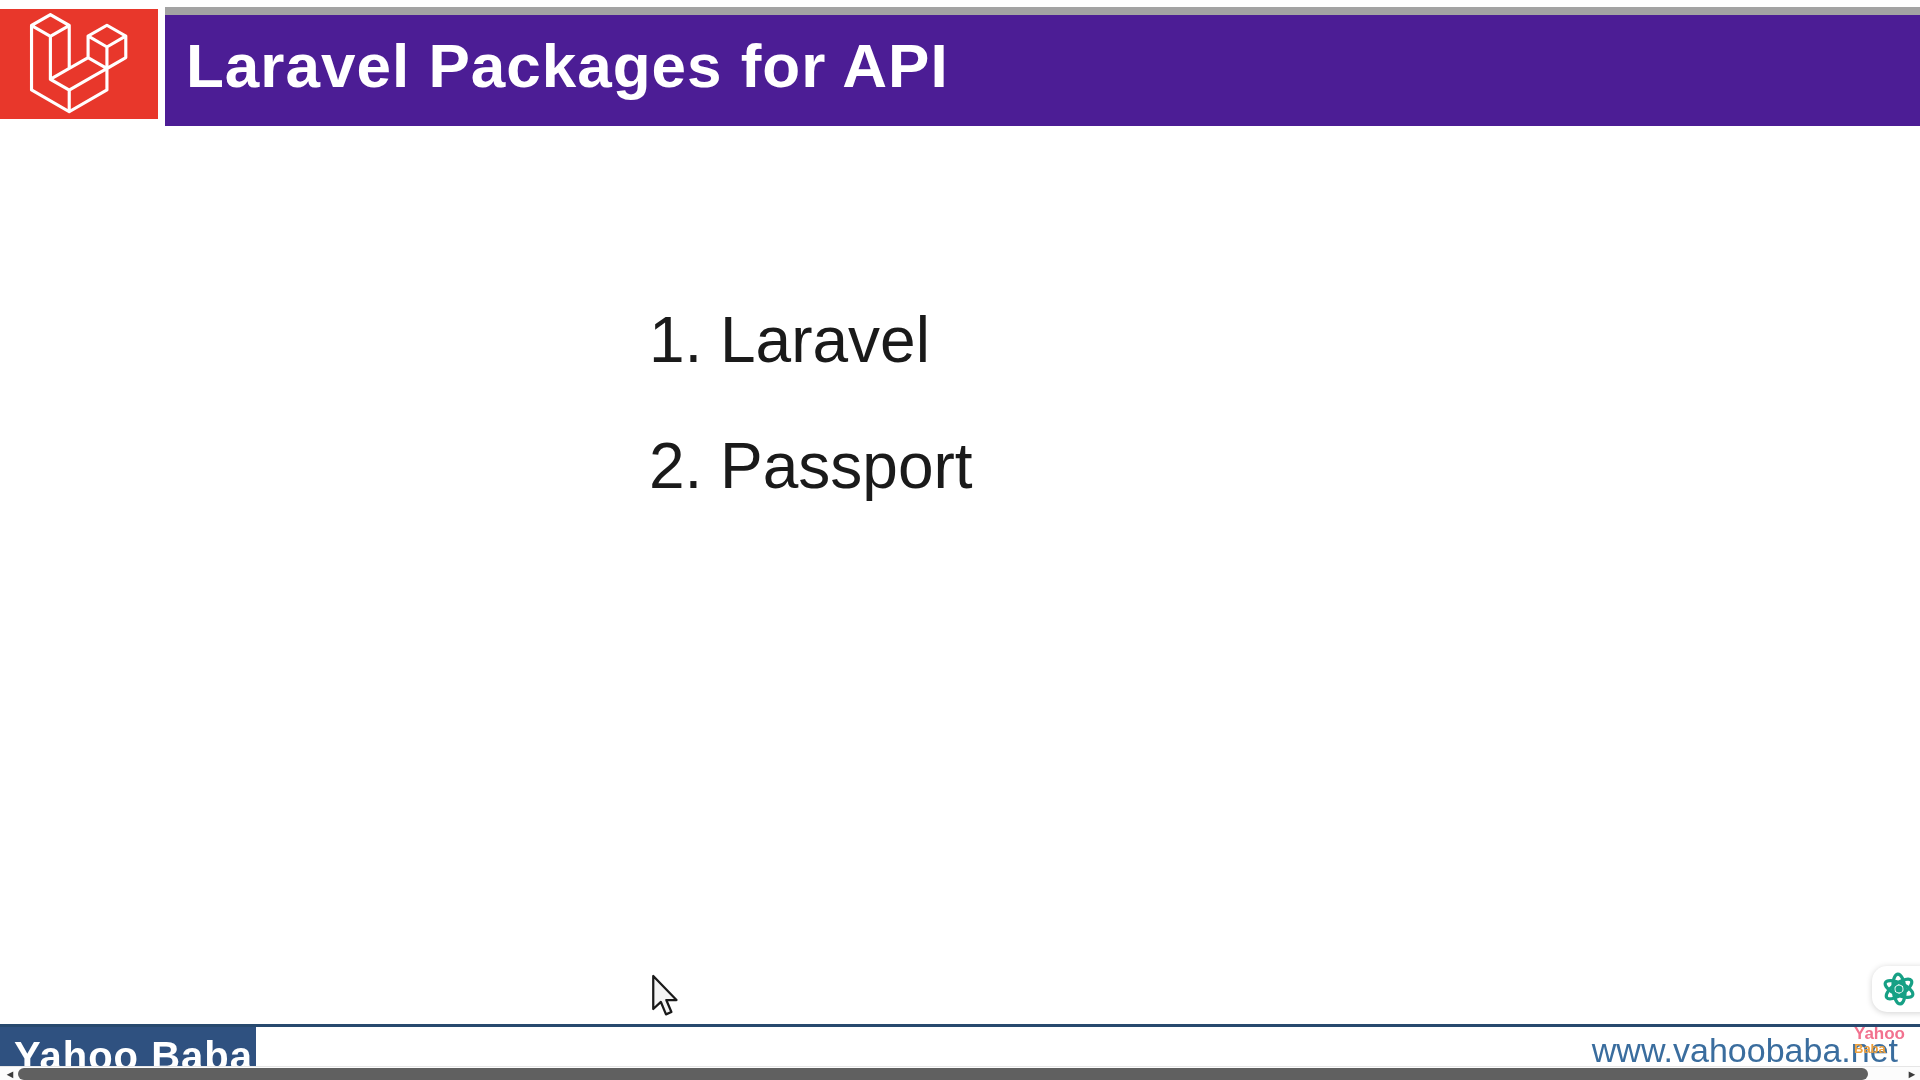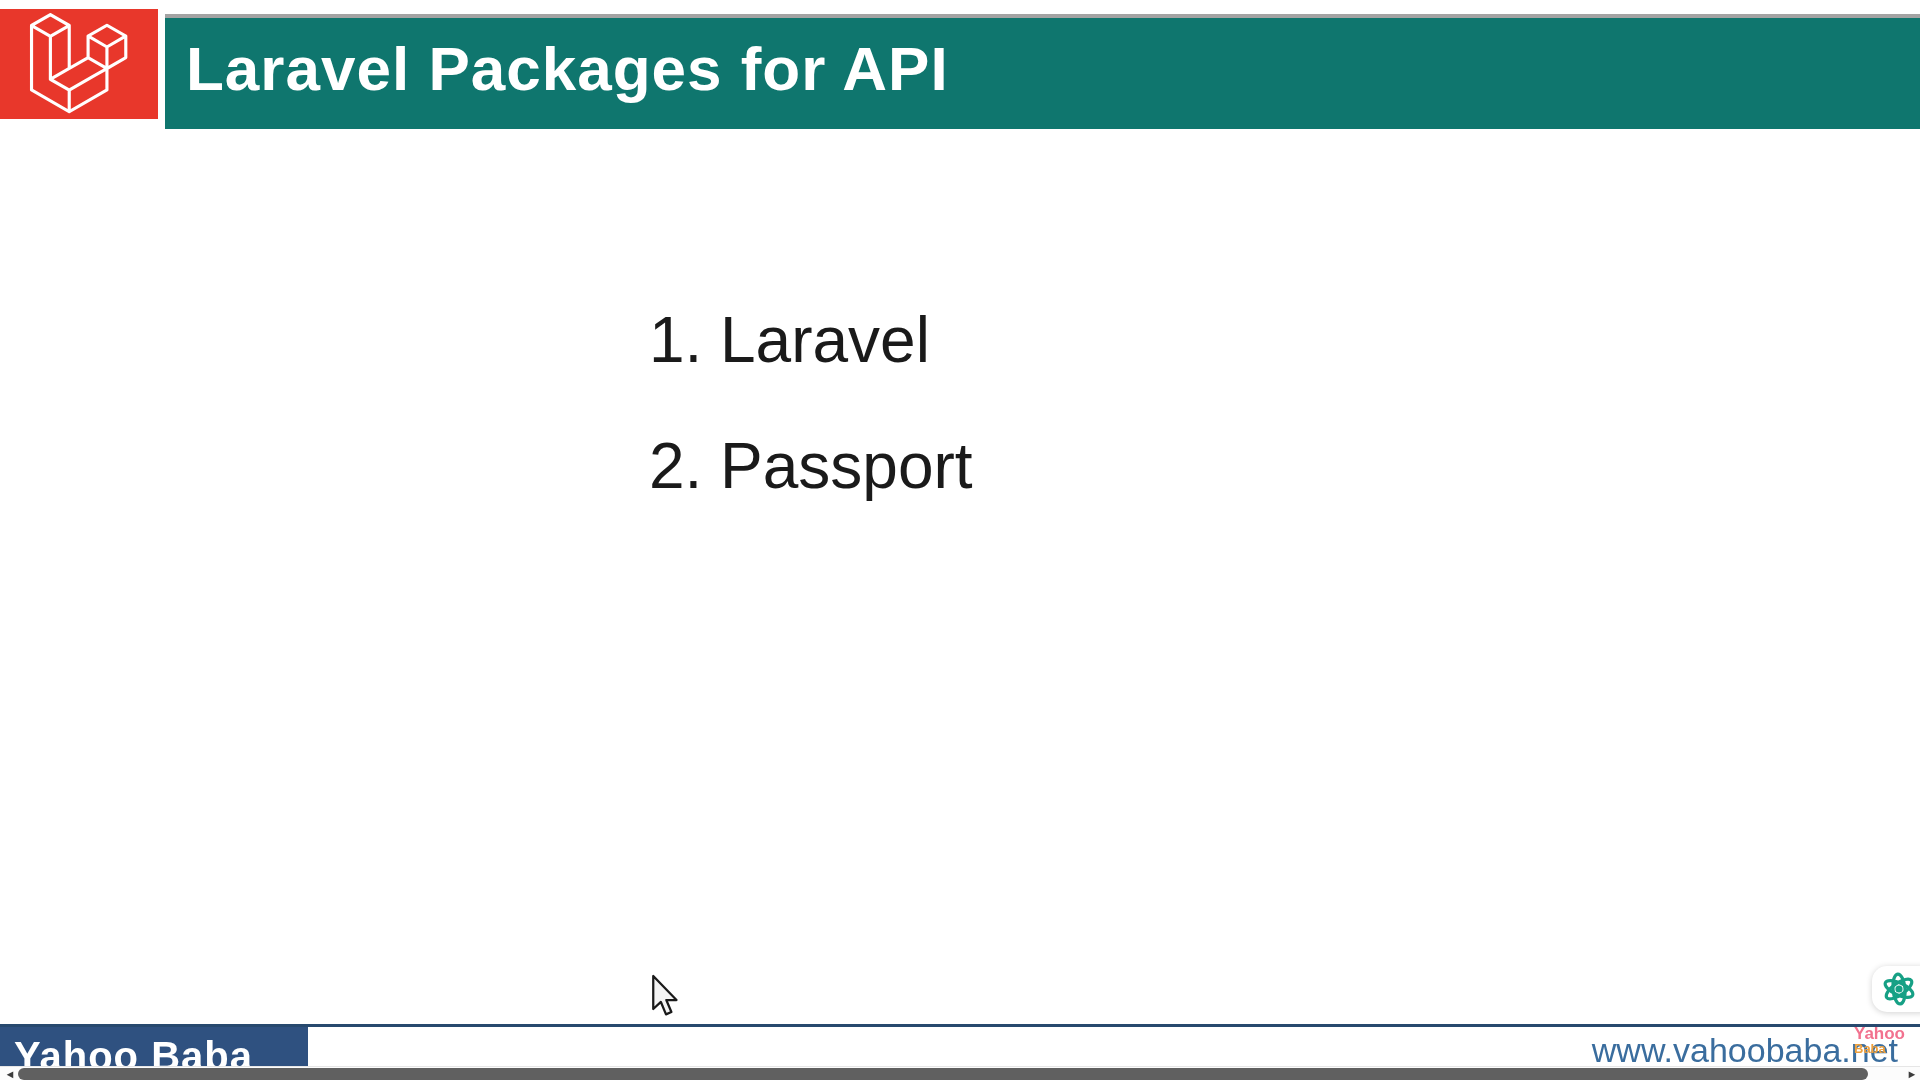--- a/index.html
+++ b/index.html
@@ -7,39 +7,39 @@
     width:1920px;height:1080px;position:relative;background:#ffffff;
     overflow:hidden;font-family:"Liberation Sans",sans-serif;
   }
   
   .logo-box{
     position:absolute;left:0;top:9px;width:158px;height:110px;
     background:#E8372B;display:flex;align-items:center;justify-content:center;
   }
   .logo-box svg{width:104px;height:102px;fill:#ffffff;}
   .header-bar{
-    position:absolute;left:165px;right:0;top:14px;height:111px;
-    background:#0f766e;border-top:4px solid #a3a3a3;
+    position:absolute;left:165px;right:0;top:7px;height:111px;
+    background:#4c1d95;border-top:8px solid #a3a3a3;
   }
   .slide-title{
     position:absolute;left:21px;top:20px;line-height:1;
     font-size:62px;font-weight:bold;color:#ffffff;letter-spacing:1px;
     white-space:nowrap;
   }
   
   .slide-list{position:absolute;left:649px;top:308px;color:#1a1a1a;}
   .list-row{display:flex;font-size:64px;line-height:64px;}
   .list-row + .list-row{margin-top:62px;}
   .list-num{width:71px;flex:0 0 71px;}
   
   .mouse-cursor{position:absolute;left:651px;top:974px;width:30px;height:46px;z-index:20;}
   
   .footer-divider{position:absolute;left:0;right:0;top:1024px;height:3px;background:#27496E;}
   .brand-box{
-    position:absolute;left:0;top:1027px;width:308px;height:39px;
+    position:absolute;left:0;top:1027px;width:256px;height:39px;
     background:#2F5180;overflow:hidden;
   }
   .brand-box .brand-name{
     display:block;margin:5px 0 0 14px;font-size:40px;font-weight:bold;
     color:#ffffff;letter-spacing:1px;white-space:nowrap;line-height:48px;
   }
   .website-url{
     position:absolute;right:22px;top:1033px;font-size:34px;line-height:34px;
     color:#3A6D9E;white-space:nowrap;z-index:2;
   }

